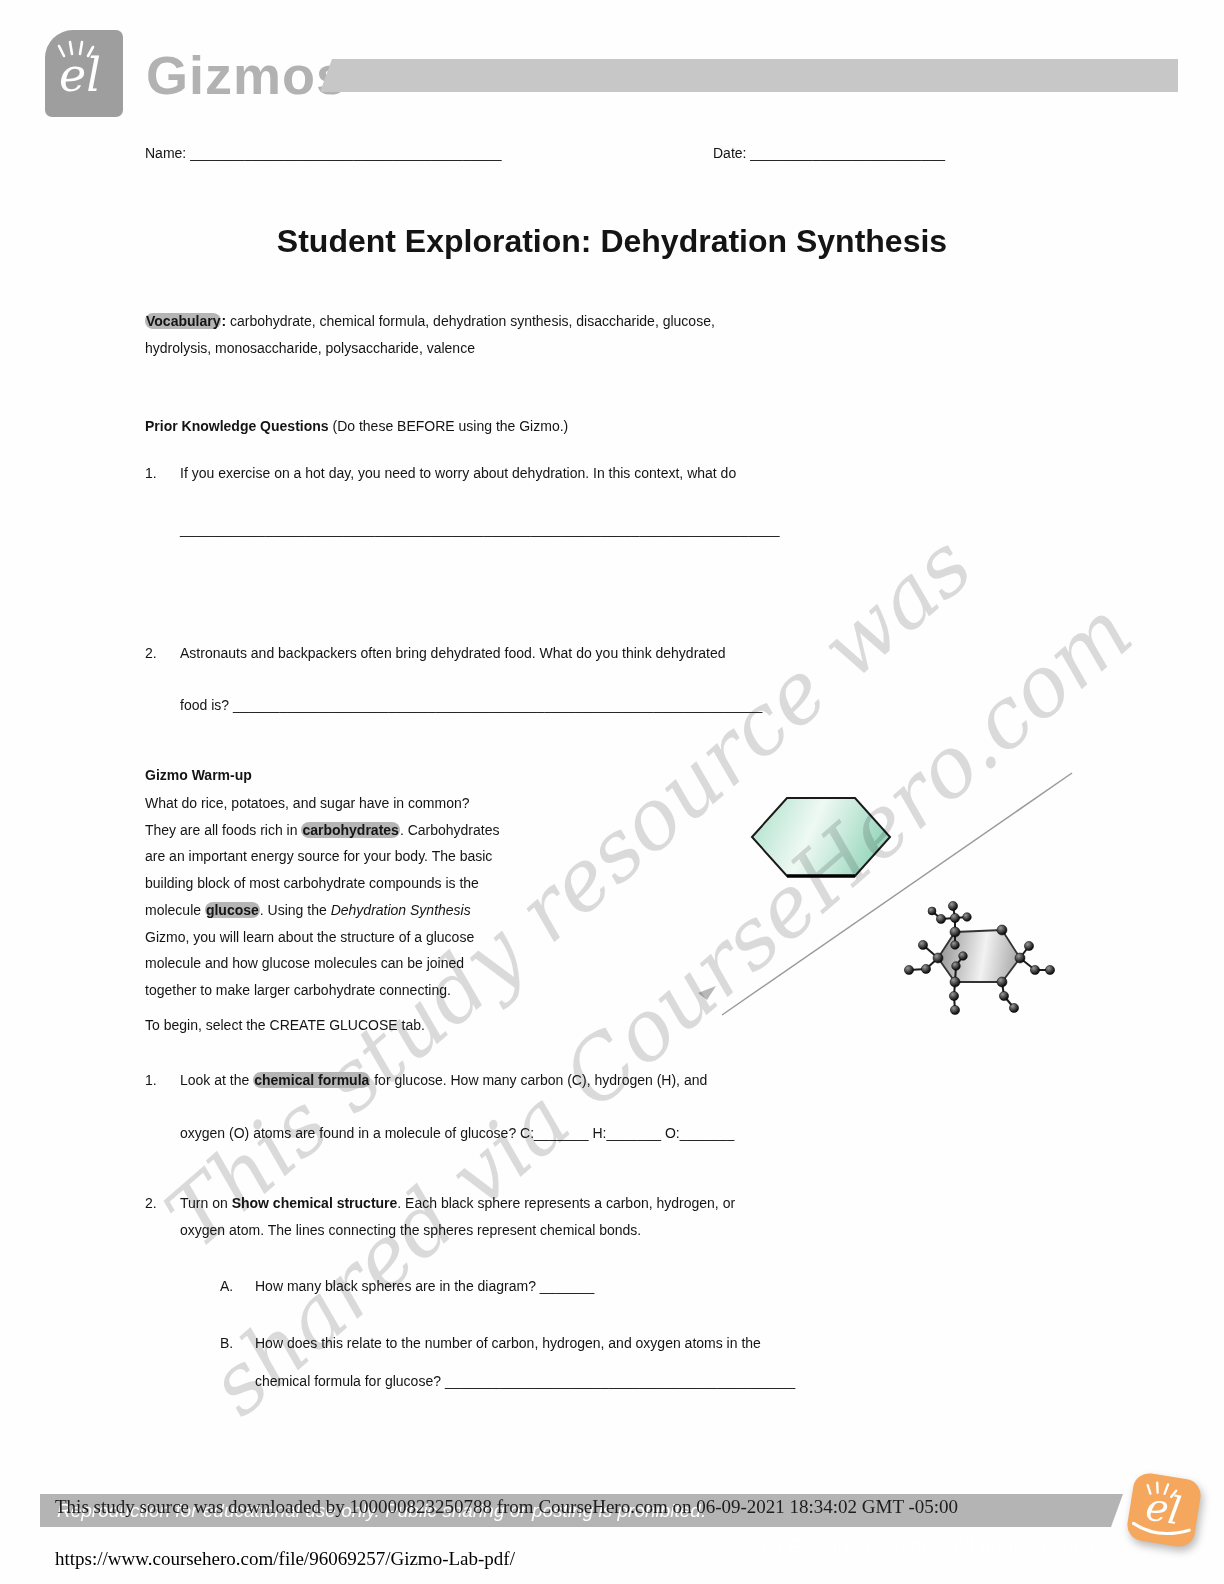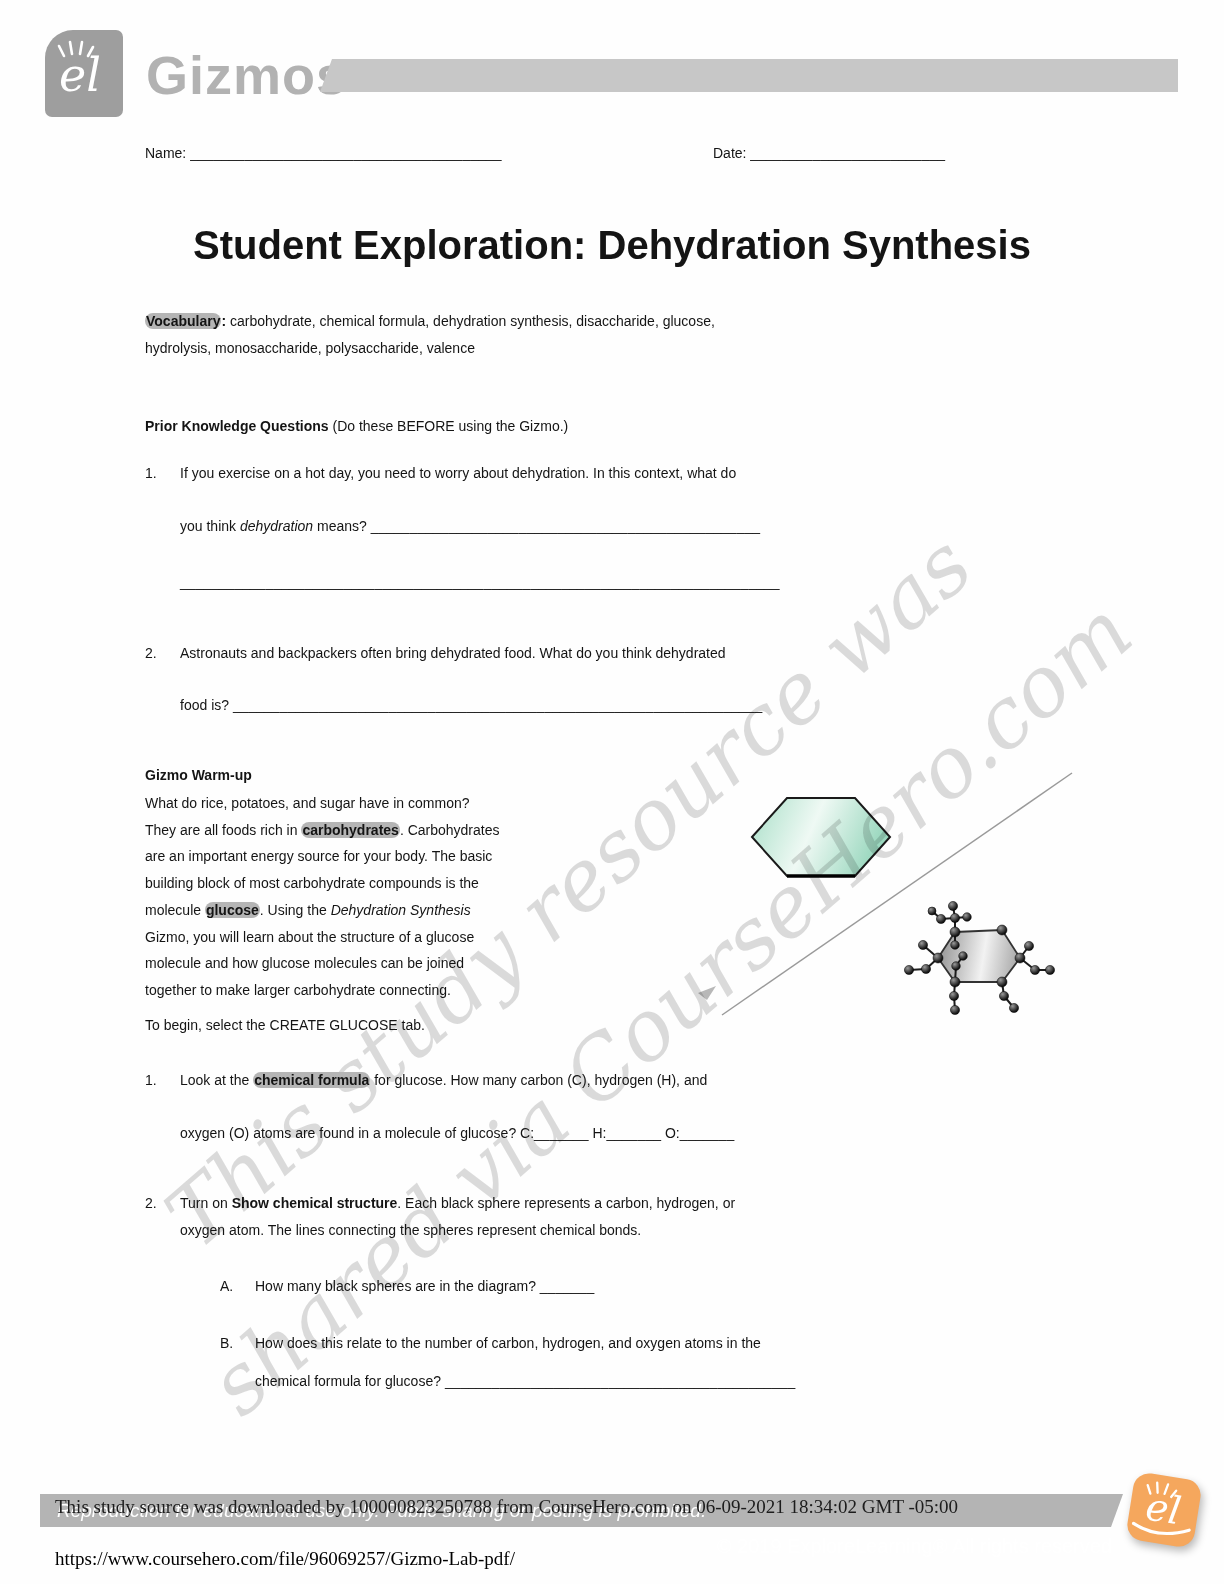--- a/index.html
+++ b/index.html
@@ -12,21 +12,21 @@
   .hl{background:#b5b5b5;padding:0 1px;border-radius:9px;}
   .num{display:inline-block;width:35px;}
   .line{white-space:nowrap;}
   
   .logo-sq{left:45px;top:30px;width:78px;height:87px;background:#9e9e9e;border-radius:28px 7px 7px 7px;}
   .monogram{position:absolute;left:14px;top:22px;color:#fff;font:italic 46px/1 "DejaVu Serif",serif;}
   .brand{left:146px;top:44px;font-size:54px;font-weight:bold;color:#b2b2b2;letter-spacing:1px;}
   .banner{left:320px;top:59px;width:858px;height:33px;background:#c7c7c7;
           clip-path:polygon(12px 0,100% 0,100% 100%,0 100%);}
   
-  .title{left:0;right:0;top:223px;text-align:center;font-size:40px;font-weight:bold;}
+  .title{left:0;right:0;top:223px;text-align:center;font-size:32px;font-weight:bold;}
   
   .watermark{left:-20px;top:795px;width:1280px;text-align:center;transform:rotate(-41deg);
              font:italic 84px/155px "DejaVu Serif",serif;color:rgba(0,0,0,0.14);
              pointer-events:none;white-space:nowrap;}
   
   .bar{left:40px;top:1494px;width:1083px;height:33px;background:#b4b4b4;
        clip-path:polygon(0 0,100% 0,calc(100% - 12px) 100%,0 100%);}
   .bar-italic{left:57px;top:1501px;font:italic 19px/1.1 "Liberation Sans",sans-serif;color:#fff;}
   .bar-right{right:112px;top:1499px;font:20px/1.1 "Liberation Sans",sans-serif;color:#fff;margin-top:36px;}
   .stamp{left:55px;top:1496px;font:19px/1.2 "Liberation Serif",serif;color:#1c1c1c;text-align:right;}
@@ -150,21 +150,20 @@
     <div class="line"><span class="hl b">Vocabulary</span><span class="b">: </span><span>carbohydrate, chemical formula, dehydration synthesis, disaccharide, glucose,</span></div>
     <div class="line" style="margin-top:2px"><span>hydrolysis, monosaccharide, polysaccharide, valence</span></div>
   </div>
 
   <div class="abs body" style="left:145px;top:414px">
     <span class="b">Prior Knowledge Questions</span><span> (Do these BEFORE using the Gizmo.)</span>
   </div>
 
   <div class="abs body" style="left:145px;top:461px;width:960px">
     <div class="line"><span class="num">1.</span><span>If you exercise on a hot day, you need to worry about dehydration. In this context, what do</span></div>
-    <div class="line" style="margin-top:28px"><span class="num"></span><span>you think </span><span class="i">dehydration</span><span> means? </span><span>__________________________________________________</span></div>
     <div class="line" style="margin-top:31px"><span class="num"></span><span>_____________________________________________________________________________</span></div>
   </div>
 
   <div class="abs body" style="left:145px;top:641px;width:960px">
     <div class="line"><span class="num">2.</span><span>Astronauts and backpackers often bring dehydrated food. What do you think dehydrated</span></div>
     <div class="line" style="margin-top:27px"><span class="num"></span><span>food is? </span><span>____________________________________________________________________</span></div>
   </div>
 
   <div class="abs body b" style="left:145px;top:763px">Gizmo Warm-up</div>
   <div class="abs body" style="left:145px;top:790px;width:575px;line-height:26.7px">

